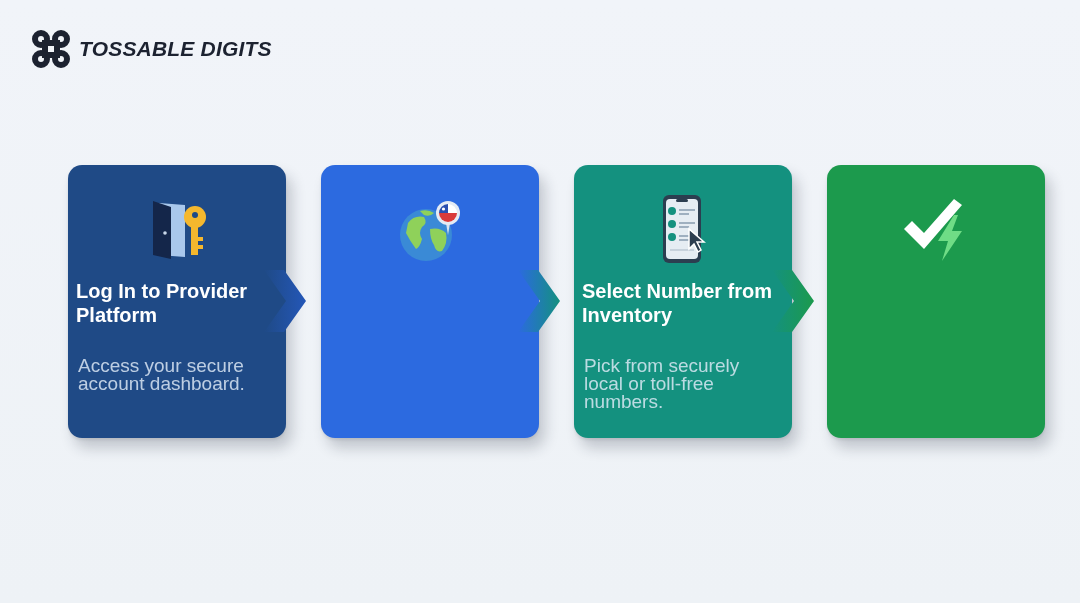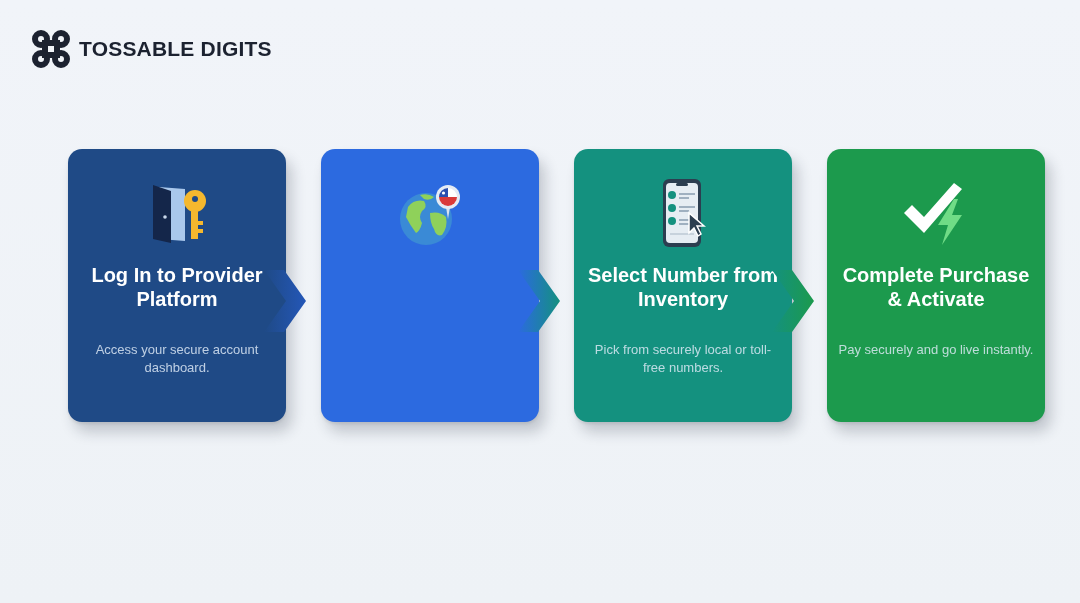--- a/index.html
+++ b/index.html
@@ -6,43 +6,43 @@
     html, body {
       width: 1080px; height: 603px;
       background: #eef2f7;
       font-family: "Liberation Sans", "DejaVu Sans", sans-serif;
       overflow: hidden;
     }
     .page { position: relative; width: 1080px; height: 603px; background: linear-gradient(180deg, #f1f4f9 0%, #eef2f6 100%); }
 
     .brand { position: absolute; left: 31px; top: 29px; display: flex; align-items: center; gap: 8px; }
     .brand-logo { width: 40px; height: 40px; display: block; }
-    .brand-name { font-weight: 700; font-size: 21px; color: #1c2230; letter-spacing: 0.2px; }
+    .brand-name { font-weight: 700; font-size: 21px; color: #1c2230; letter-spacing: 0.2px; font-style: italic; }
 
     .card {
-      position: absolute; top: 149px; width: 218px; height: 273px;
+      position: absolute; top: 165px; width: 218px; height: 273px;
       border-radius: 14px;
       box-shadow: 6px 10px 14px rgba(30, 40, 60, 0.22), 0 2px 3px rgba(0,0,0,0.08);
-      color: #ffffff; text-align: center;
+      color: #ffffff; text-align: left;
     }
     .card-1 { left: 68px;  background: #1f4a86; }
     .card-2 { left: 321px; background: #2c6ae0; }
     .card-3 { left: 574px; background: #14917f; }
     .card-4 { left: 827px; background: #1c9a4d; }
 
     .card-icon { position: absolute; left: 50%; top: 28px; transform: translateX(-50%); width: 80px; height: 72px; }
     .card-icon svg { width: 80px; height: 72px; display: block; }
 
     .card-title {
       position: absolute; left: 8px; right: 8px; top: 114px;
       font-weight: 700; font-size: 20px; line-height: 24px; color: #ffffff;
     }
     .card-desc {
       position: absolute; left: 10px; right: 10px; top: 192px;
-      font-size: 13px; line-height: 18px; color: rgba(225, 235, 248, 0.82);
+      font-size: 19px; line-height: 18px; color: rgba(225, 235, 248, 0.82);
     }
 
     .arrow { position: absolute; top: 268px; width: 46px; height: 66px; }
     .arrow svg { width: 46px; height: 66px; display: block; }
     .arrow-1 { left: 262px; }
     .arrow-2 { left: 516px; }
     .arrow-3 { left: 770px; }
   </style>
 </head>
 <body>
@@ -155,17 +155,15 @@
     </svg>
   </div>
 
   <div class="card card-4">
     <div class="card-icon">
       <svg viewBox="0 0 80 72">
         <path d="M8 36 L16 28 L28 40 L58 6 L66 12 L28 56 Z" fill="#ffffff"></path>
         <path d="M58 22 L42 48 L52 48 L46 68 L66 38 L56 38 L62 22 Z" fill="#6fdc86"></path>
       </svg>
     </div>
-    <div class="card-title">Complete Purchase &amp; Activate</div>
-    <div class="card-desc">Pay securely and go live instantly.</div>
   </div>
 
 </div>
 
 </body></html>

